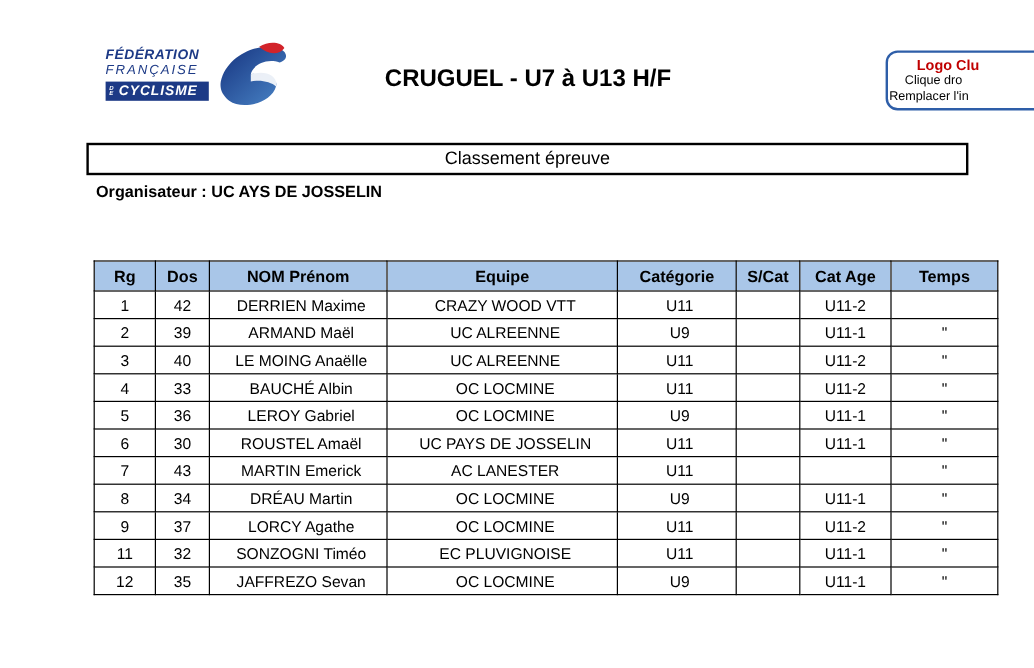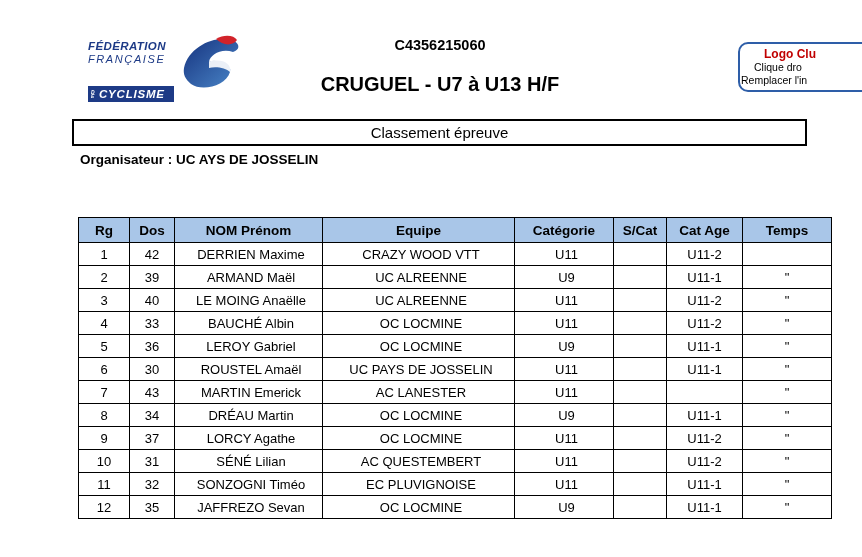--- a/index.html
+++ b/index.html
@@ -6,21 +6,21 @@
   body{
     width:862px;height:557px;position:relative;overflow:hidden;
     background:#ffffff;font-family:"Liberation Sans",sans-serif;color:#000;
   }
   
   .ffc-logo{position:absolute;left:88px;top:40px;display:flex;align-items:flex-start;}
   .ffc-text{width:92px;font-style:italic;}
   .ffc-line1{color:#1d3a86;font-weight:bold;font-size:11.5px;letter-spacing:.4px;line-height:13px;}
   .ffc-line2{color:#1d3a86;font-size:11px;letter-spacing:1.6px;line-height:13px;}
   .ffc-bar{background:#1d3a86;color:#fff;display:flex;align-items:center;gap:2px;
-           margin-top:20px;padding:2px 5px 2px 3px;width:86px;box-sizing:border-box;}
+           margin-top:2px;padding:2px 5px 2px 3px;width:86px;box-sizing:border-box;}
   .ffc-de{font-size:5px;line-height:4px;width:6px;word-break:break-all;font-weight:bold;}
   .ffc-cyc{font-weight:bold;font-size:11.5px;letter-spacing:.8px;}
   .ffc-swoosh{margin-left:-4px;margin-top:-10px;}
   
   .title-block{position:absolute;left:240px;top:36px;width:400px;text-align:center;font-weight:bold;}
   .race-code{font-size:14.5px;line-height:18px;}
   .race-title{font-size:20px;line-height:20px;margin-top:20px;}
   
   .logo-club{position:absolute;left:738px;top:42px;width:158px;height:50px;box-sizing:border-box;
              border:2px solid #2e5ea8;border-radius:10px;background:#fff;padding-top:3px;}
@@ -70,21 +70,20 @@
           <stop offset="1" stop-color="#4a86c8"></stop>
         </linearGradient>
       </defs>
       <path d="M8 38 C13 15 42 4 58 11 C64 14 64 20 57 22 C45 18 34 25 33 32 C45 28 56 33 54 42 C50 56 26 62 15 54 C9 49 7 44 8 38 Z" fill="url(#swg)"></path>
       <path d="M33 32 C38 29 48 29 54 33 L54 42 C50 38 40 36 33 38 Z" fill="#ffffff" opacity="0.9"></path>
       <path d="M40 9 C48 4 58 5 61 10 C57 16 47 16 40 9 Z" fill="#d2232a"></path>
     </svg>
   </div>
 
   <div class="title-block">
-    <div class="race-code">C4356215060</div>
     <div class="race-title">CRUGUEL - U7 à U13 H/F</div>
   </div>
 
   <div class="logo-club">
     <div class="lc-title">Logo Clu</div>
     <div class="lc-line1">Clique dro</div>
     <div class="lc-line2">Remplacer l'in</div>
   </div>
 
   <div class="classement">Classement épreuve</div>
@@ -189,30 +188,20 @@
           <td class="center">9</td>
           <td class="center">37</td>
           <td class="left">LORCY Agathe</td>
           <td class="left">OC LOCMINE</td>
           <td class="left">U11</td>
           <td class="center"></td>
           <td class="center">U11-2</td>
           <td class="center">"</td>
         </tr>
         <tr>
-          <td class="center">10</td>
-          <td class="center">31</td>
-          <td class="left">SÉNÉ Lilian</td>
-          <td class="left">AC QUESTEMBERT</td>
-          <td class="left">U11</td>
-          <td class="center"></td>
-          <td class="center">U11-2</td>
-          <td class="center">"</td>
-        </tr>
-        <tr>
           <td class="center">11</td>
           <td class="center">32</td>
           <td class="left">SONZOGNI Timéo</td>
           <td class="left">EC PLUVIGNOISE</td>
           <td class="left">U11</td>
           <td class="center"></td>
           <td class="center">U11-1</td>
           <td class="center">"</td>
         </tr>
         <tr>

